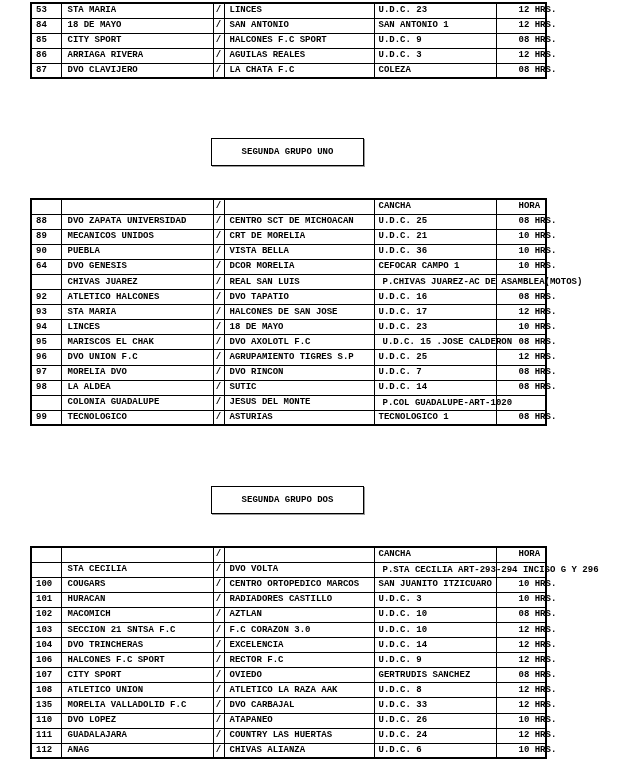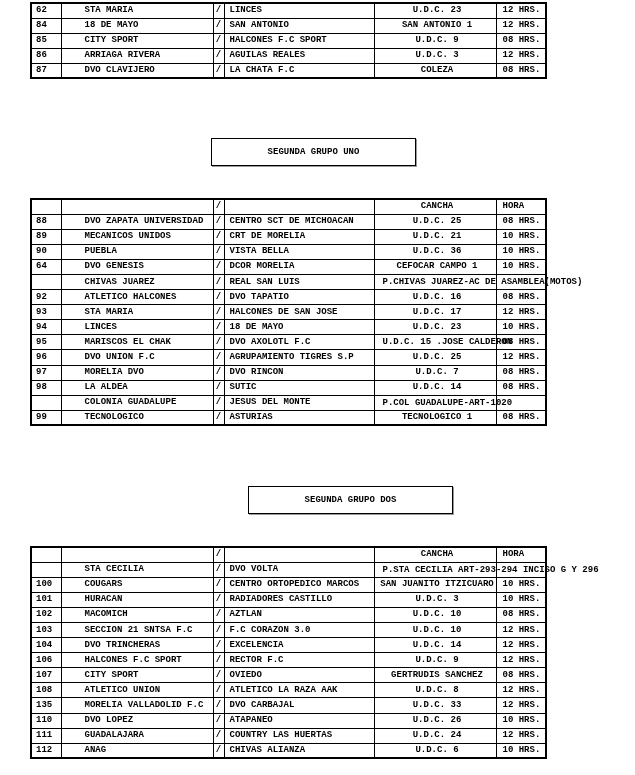--- a/index.html
+++ b/index.html
@@ -27,65 +27,65 @@
     box-sizing: border-box;
     height: 15.1px;
     font-size: 9px;
     line-height: 1;
     vertical-align: middle;
     white-space: nowrap;
     overflow: visible;
     padding: 0 0 0 5px;
   }
   td.c-num    { padding-left: 4px; }
-  td.c-home   { padding-left: 23px; }
+  td.c-home   { padding-left: 6px; }
   td.c-sep    { padding: 0; text-align: center; }
   td.c-away   { padding-left: 5px; }
-  td.c-cancha { padding-left: 4px; text-align: center; }
-  td.c-hora   { padding-left: 6px; margin-left: 36px; }
+  td.c-cancha { padding-left: 4px; }
+  td.c-hora   { padding-left: 22px; margin-left: 36px; }
   td.spill-cell { position: relative; }
   td.spill-cell .spill {
     position: absolute;
     left: 8px; top: 50%;
     transform: translateY(-50%);
     white-space: nowrap;
     z-index: 3;
   }
   .group-box {
     position: absolute;
     left: 211px;
-    width: 205px;
+    width: 153px;
     height: 28px;
     box-sizing: border-box;
     border: 1px solid #000;
     box-shadow: 1px 1px 0 #9a9a9a;
     display: flex;
     align-items: center;
     justify-content: center;
     font-size: 9px;
     background: #ffffff;
   }
   #box-uno { top: 138px; }
-  #box-dos { top: 486px; margin-left: 37px; }
+  #box-dos { top: 486px; }
 </style>
 </head>
 <body>
 
 <table class="sched" id="table-top">
   <colgroup>
     <col style="width:30px">
       <col style="width:152px">
       <col style="width:11px">
     <col style="width:150px">
       <col style="width:122px">
       <col style="width:50px">
   </colgroup>
 <tbody>
       <tr>
-        <td class="c-num">62</td>
+        <td class="c-num">53</td>
         <td class="c-home">STA MARIA</td>
         <td class="c-sep">/</td>
         <td class="c-away">LINCES</td>
         <td class="c-cancha">U.D.C. 23</td>
         <td class="c-hora">12 HRS.</td>
       </tr>
       <tr>
         <td class="c-num">84</td>
         <td class="c-home">18 DE MAYO</td>
         <td class="c-sep">/</td>

